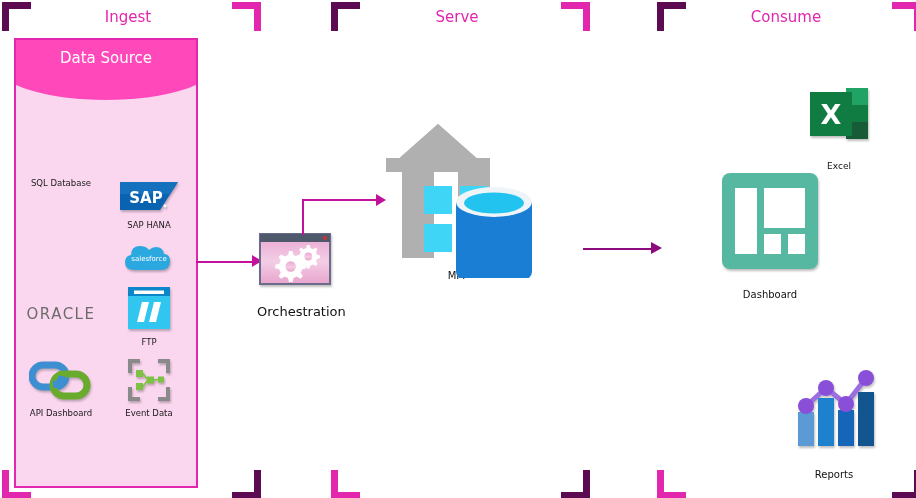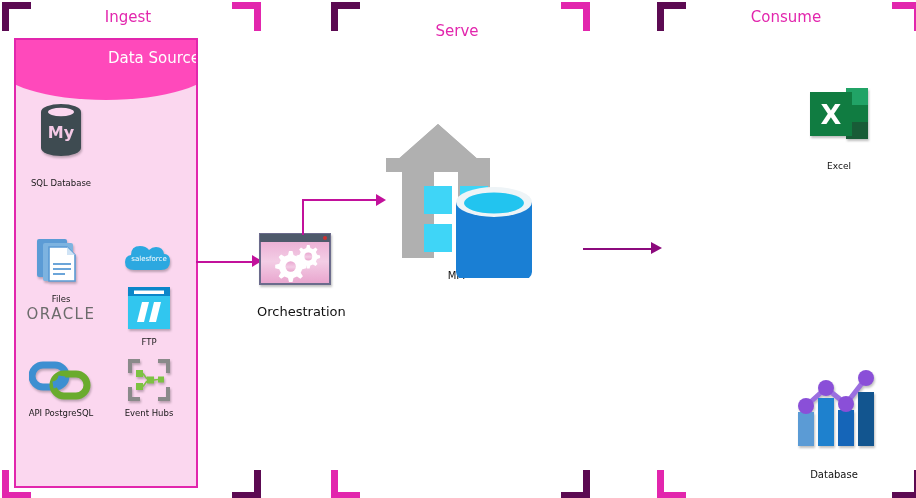--- a/index.html
+++ b/index.html
@@ -19,21 +19,21 @@
                  white-space:nowrap;transform:translateX(-50%);}
 
   
   .ds-panel{position:absolute;left:14px;top:38px;width:180px;height:446px;
             background:#fbd7ef;border:2px solid #e226ad;overflow:hidden;}
   .ds-head{position:absolute;left:0;top:0;width:100%;height:44px;
            background:#ff49bb;}
   .ds-head-curve{position:absolute;left:-10%;top:26px;width:120%;height:34px;
                  background:#ff49bb;border-radius:0 0 50% 50%/0 0 100% 100%;}
   .ds-title{position:absolute;left:0;top:9px;width:100%;text-align:center;
-            color:#ffffff;font-size:15px;z-index:3;padding-left:48px;}
+            color:#ffffff;font-size:15px;z-index:3;}
   .ds-cell{position:absolute;width:90px;text-align:center;}
   .ds-label{font-size:8.5px;color:#1a1a1a;margin-top:2px;
             font-family:"DejaVu Sans","Liberation Sans",sans-serif;}
 
   
   .node{position:absolute;text-align:center;}
   .node-label{font-size:13px;color:#111;margin-top:15px;white-space:nowrap;}
   .node-label.sm{font-size:9px;}
   .node-label.md{font-size:10px;}
 
@@ -59,63 +59,47 @@
   <div class="bracket tr" style="--bc:#e226ad;left:561px;top:2px;"></div>
   <div class="bracket bl" style="--bc:#e226ad;left:331px;top:470px;"></div>
   <div class="bracket br" style="--bc:#5c0a52;left:561px;top:470px;"></div>
 
   <div class="bracket tl" style="--bc:#5c0a52;left:657px;top:2px;"></div>
   <div class="bracket tr" style="--bc:#e226ad;left:892px;top:2px;"></div>
   <div class="bracket bl" style="--bc:#e226ad;left:657px;top:470px;"></div>
   <div class="bracket br" style="--bc:#5c0a52;left:892px;top:470px;"></div>
 
   <div class="section-title" style="left:128px;top:8px;">Ingest</div>
-  <div class="section-title" style="left:457px;top:8px;margin-top:14px;">Serve</div>
+  <div class="section-title" style="left:457px;top:8px;">Serve</div>
   <div class="section-title" style="left:786px;top:8px;">Consume</div>
 
   <div class="ds-panel">
     <div class="ds-head">
       <div class="ds-head-curve"></div>
     </div>
     <div class="ds-title">Data Source</div>
 
-    <div class="ds-cell" style="left:0px;top:62px;">
-      <div class="shadow" style="display:inline-block;">
-        <svg width="48" height="56" viewBox="0 0 48 56">
-          <path d="M4 10 h40 v36 a20 8 0 0 1 -40 0 z" fill="#3e4b51"></path>
-          <ellipse cx="24" cy="10" rx="20" ry="8" fill="#3e4b51"></ellipse>
-          <ellipse cx="24" cy="10" rx="13" ry="4.2" fill="#fbd7ef"></ellipse>
-          <text x="24" y="36" font-family="DejaVu Sans, sans-serif" font-size="16" font-weight="bold" fill="#f4c9e6" text-anchor="middle">My</text>
-        </svg>
-      </div>
-      <div class="ds-label"></div>
-    </div>
 
 
     <div class="ds-cell" style="left:0px;top:136px;">
       <div class="ds-label">SQL Database</div>
     </div>
 
-
-    <div class="ds-cell" style="left:0px;top:196px;">
-      <div class="shadow" style="display:inline-block;">
-        <svg width="52" height="52" viewBox="0 0 52 52">
-          <rect x="2" y="3" width="30" height="38" rx="2" fill="#5b9bd5"></rect>
-          <rect x="8" y="7" width="30" height="38" rx="2" fill="#7db3e0"></rect>
-          <path d="M14 11 h18 l8 8 v26 h-26 z" fill="#ffffff" stroke="#5b9bd5" stroke-width="1.6"></path>
-          <path d="M32 11 v8 h8 z" fill="#cfe3f5"></path>
-          <g stroke="#5b9bd5" stroke-width="1.8">
-            <line x1="18" y1="28" x2="36" y2="28"></line>
-            <line x1="18" y1="33" x2="36" y2="33"></line>
-            <line x1="18" y1="38" x2="30" y2="38"></line>
-          </g>
-        </svg>
-      </div>
-      <div class="ds-label">Files</div>
-    </div>
+    <div class="ds-cell" style="left:88px;top:140px;">
+      <div class="shadow" style="display:inline-block;">
+        <svg width="58" height="34" viewBox="0 0 58 34">
+          <path d="M0 2 H58 L40 30 H0 Z" fill="#0a63b0"></path>
+          <path d="M0 2 H58 L50 14 H0 Z" fill="#1570bd"></path>
+          <text x="26" y="23" font-family="DejaVu Sans, sans-serif" font-size="15" font-weight="bold" fill="#ffffff" text-anchor="middle">SAP</text>
+          <circle cx="45" cy="26" r="1.4" fill="#ffffff"></circle>
+        </svg>
+      </div>
+      <div class="ds-label">SAP HANA</div>
+    </div>
+
 
     <div class="ds-cell" style="left:88px;top:200px;">
       <div class="shadow" style="display:inline-block;">
         <svg width="54" height="36" viewBox="0 0 54 36">
           <path d="M12 30 q-9 0 -9 -8 q0 -6 6 -7 q0 -9 9 -9 q6 0 9 4 q3 -3 7 -3 q7 0 8 7 q6 0 6 7 q0 9 -9 9 z" fill="#2ca8e0"></path>
           <text x="27" y="21" font-family="DejaVu Sans, sans-serif" font-size="7" fill="#ffffff" text-anchor="middle">salesforce</text>
         </svg>
       </div>
       <div class="ds-label"></div>
     </div>
@@ -145,21 +129,21 @@
     </div>
 
     <div class="ds-cell" style="left:0px;top:318px;">
       <div class="shadow" style="display:inline-block;">
         <svg width="64" height="44" viewBox="0 0 64 44">
           <rect x="3" y="7" width="34" height="22" rx="11" fill="none" stroke="#3d8fd1" stroke-width="7"></rect>
           <rect x="24" y="16" width="34" height="22" rx="11" fill="none" stroke="#6aab2e" stroke-width="7"></rect>
           <path d="M24 27 a11 11 0 0 0 9 -9" fill="none" stroke="#3d8fd1" stroke-width="7"></path>
         </svg>
       </div>
-      <div class="ds-label">API PostgreSQL</div>
+      <div class="ds-label">API Dashboard</div>
     </div>
 
     <div class="ds-cell" style="left:88px;top:318px;">
       <div class="shadow" style="display:inline-block;">
         <svg width="48" height="44" viewBox="0 0 48 44">
           <g fill="none" stroke="#8a8a8a" stroke-width="4">
             <path d="M15 3 H5 V15"></path>
             <path d="M33 3 H43 V15"></path>
             <path d="M15 41 H5 V29"></path>
             <path d="M33 41 H43 V29"></path>
@@ -170,21 +154,21 @@
             <rect x="22" y="18.5" width="7" height="7"></rect>
             <rect x="33" y="18.5" width="6" height="6"></rect>
           </g>
           <g stroke="#7dc242" stroke-width="1.6">
             <line x1="18" y1="15.5" x2="22" y2="21"></line>
             <line x1="18" y1="28.5" x2="22" y2="23"></line>
             <line x1="29" y1="22" x2="33" y2="21.5"></line>
           </g>
         </svg>
       </div>
-      <div class="ds-label">Event Hubs</div>
+      <div class="ds-label">Event Data</div>
     </div>
   </div>
 
   <div class="line-h" style="left:196px;top:261px;width:58px;background:#c2119b;"></div>
   <div class="arrow-head" style="left:252px;top:255px;border-left:10px solid #c2119b;"></div>
 
   <div class="node" style="left:257px;top:233px;width:74px;text-align:right;">
     <div class="shadow" style="display:inline-block;">
       <svg width="72" height="52" viewBox="0 0 72 52">
         <defs>
@@ -247,35 +231,49 @@
         <rect x="38" y="2" width="22" height="17" fill="#21a366"></rect>
         <rect x="38" y="19" width="22" height="17" fill="#107c41"></rect>
         <rect x="38" y="36" width="22" height="17" fill="#185c37"></rect>
         <rect x="2" y="6" width="42" height="44" fill="#107c41"></rect>
         <text x="23" y="38" font-family="DejaVu Sans, sans-serif" font-size="27" font-weight="bold" fill="#ffffff" text-anchor="middle">X</text>
       </svg>
     </div>
     <div class="node-label sm">Excel</div>
   </div>
 
+  <div class="node" style="left:712px;top:172px;width:116px;">
+    <div class="shadow" style="display:inline-block;">
+      <svg width="98" height="98" viewBox="0 0 98 98">
+        <rect x="1" y="1" width="96" height="96" rx="8" fill="#56b8a0"></rect>
+        <g fill="#ffffff">
+          <rect x="14" y="16" width="22" height="66"></rect>
+          <rect x="43" y="16" width="41" height="40"></rect>
+          <rect x="43" y="62" width="17" height="20"></rect>
+          <rect x="67" y="62" width="17" height="20"></rect>
+        </g>
+      </svg>
+    </div>
+    <div class="node-label md">Dashboard</div>
+  </div>
 
   <div class="node" style="left:786px;top:358px;width:96px;">
     <div class="shadow" style="display:inline-block;">
       <svg width="92" height="92" viewBox="0 0 92 92">
 
         <rect x="10" y="54" width="16" height="34" fill="#5b9bd5"></rect>
         <rect x="30" y="40" width="16" height="48" fill="#1e81ce"></rect>
         <rect x="50" y="52" width="16" height="36" fill="#1565b8"></rect>
         <rect x="70" y="34" width="16" height="54" fill="#12558f"></rect>
 
         <polyline points="18,48 38,30 58,46 78,20" fill="none" stroke="#9b6fe0" stroke-width="5" stroke-linecap="round" stroke-linejoin="round"></polyline>
         <g fill="#8a4fd8">
           <circle cx="18" cy="48" r="8"></circle>
           <circle cx="38" cy="30" r="8"></circle>
           <circle cx="58" cy="46" r="8"></circle>
           <circle cx="78" cy="20" r="8"></circle>
         </g>
       </svg>
     </div>
-    <div class="node-label md">Database</div>
+    <div class="node-label md">Reports</div>
   </div>
 
 </div>
 
 </body></html>

